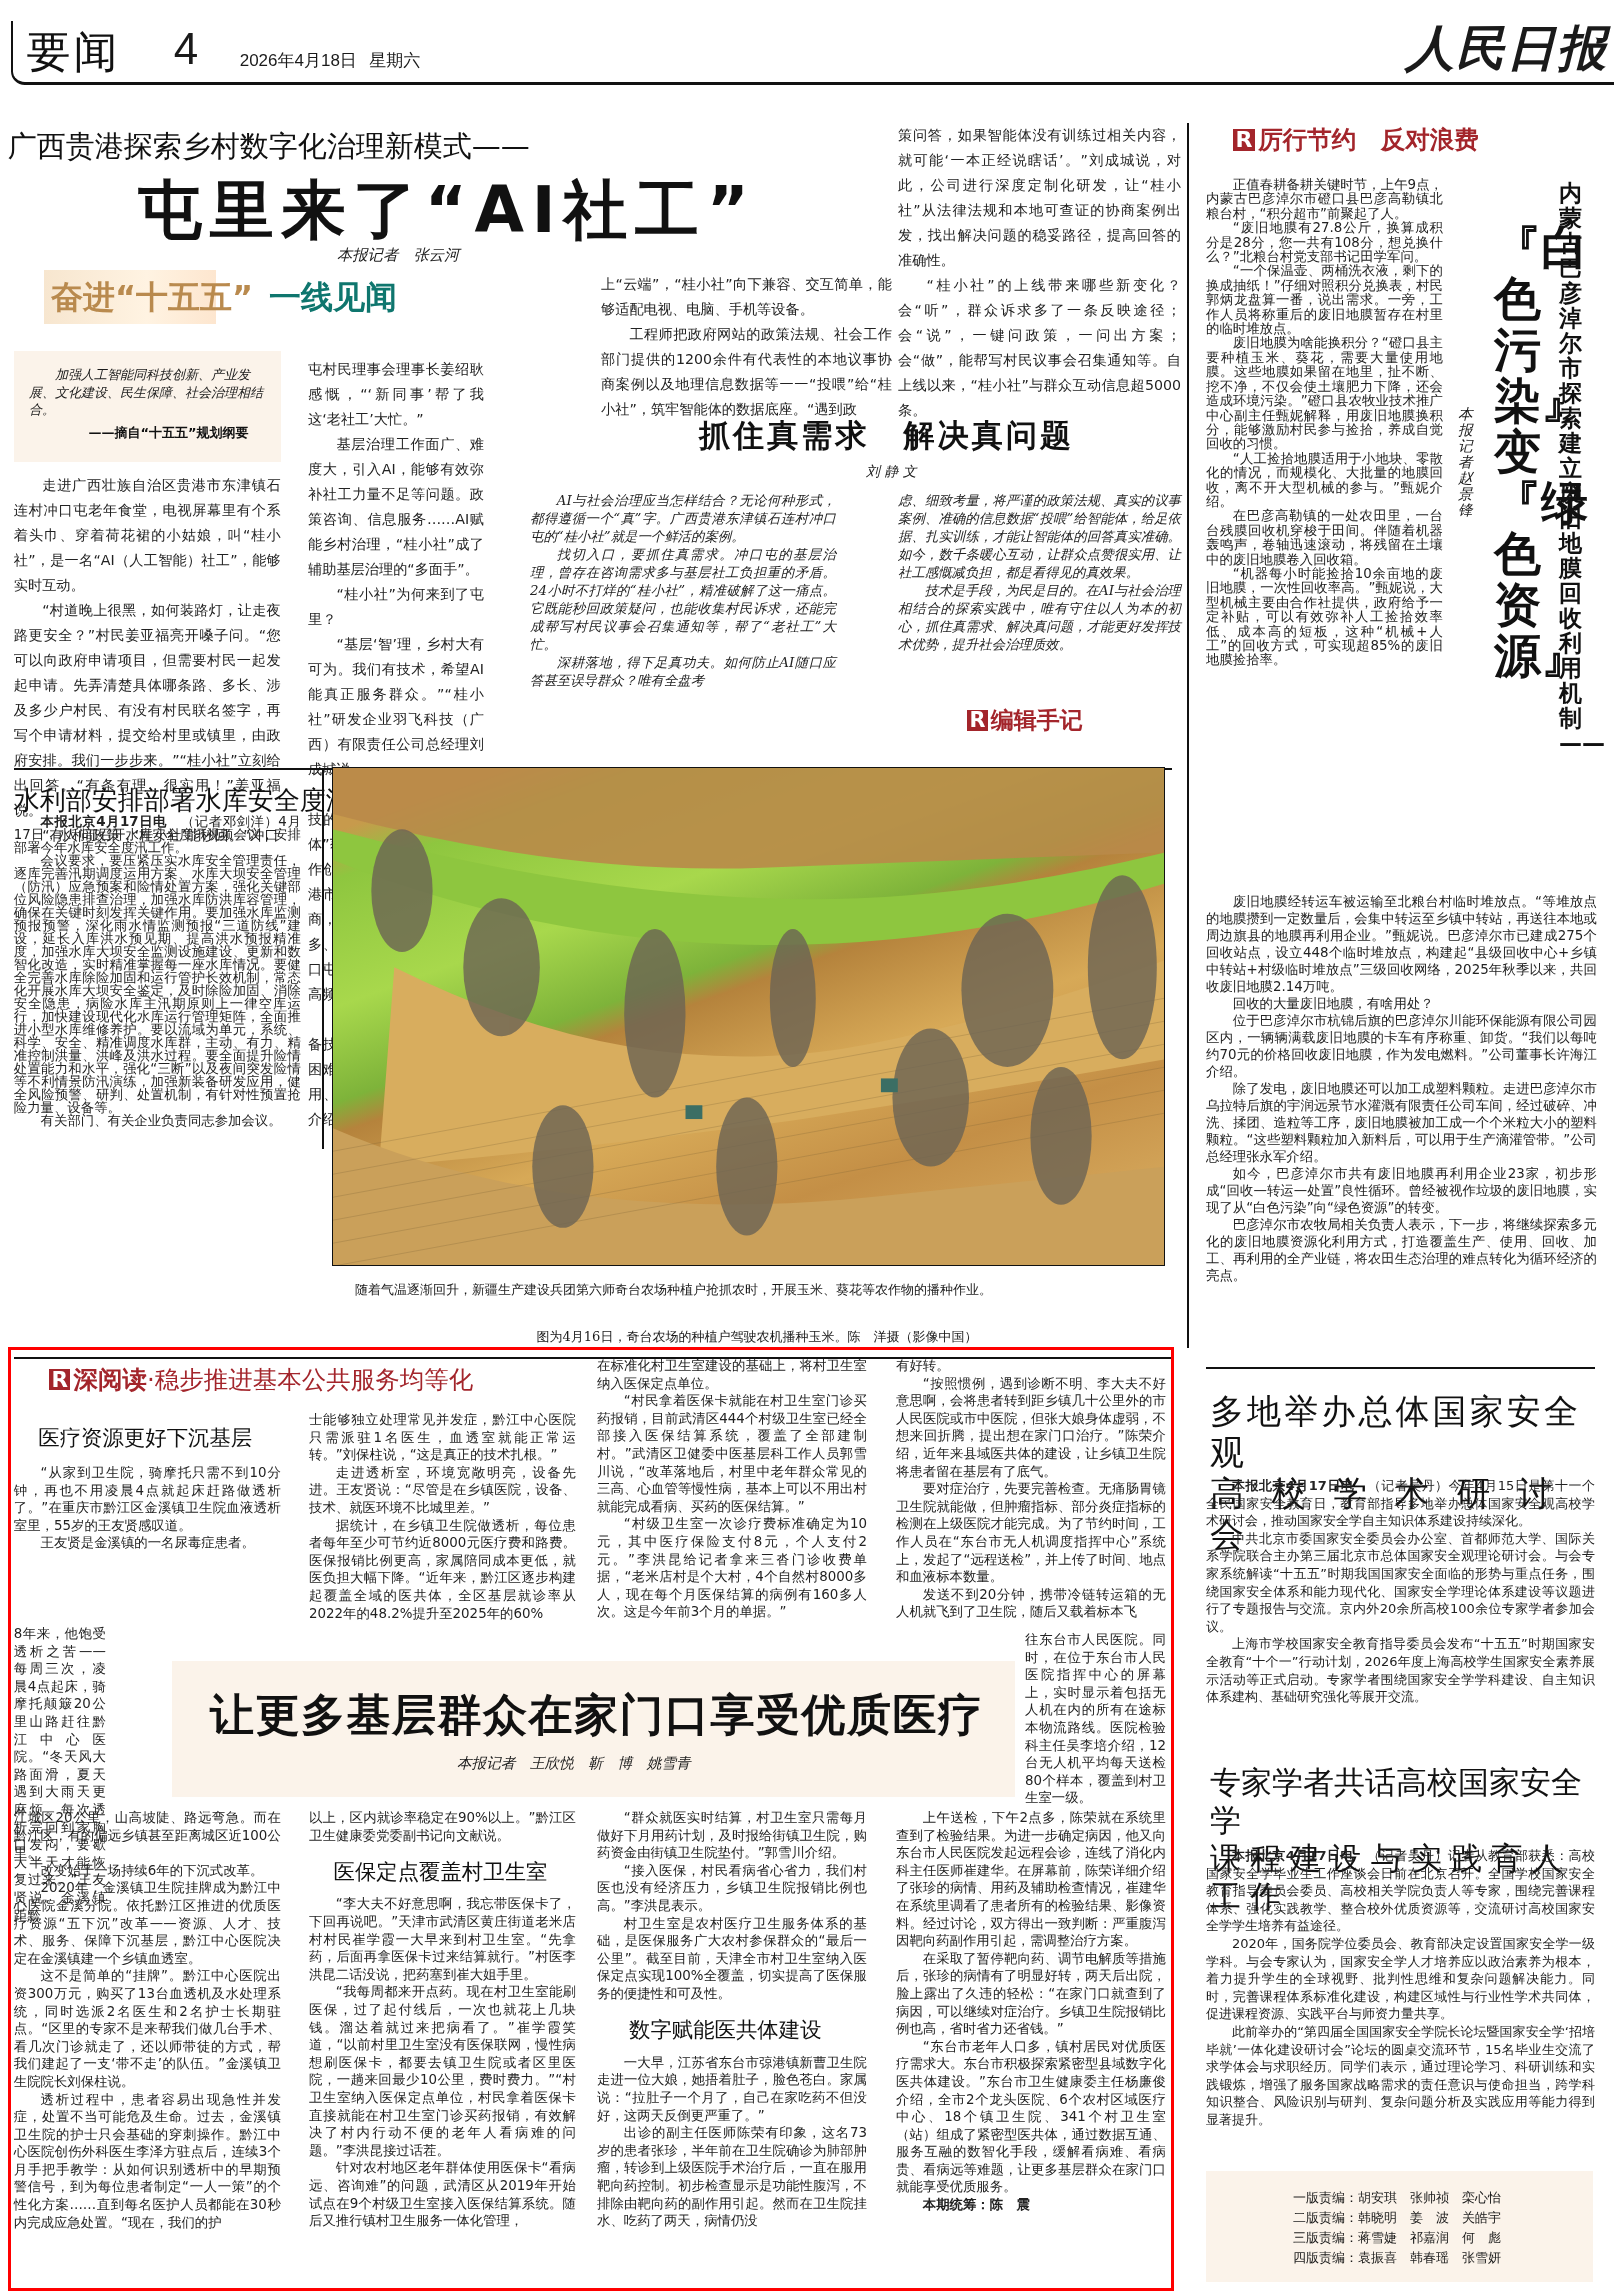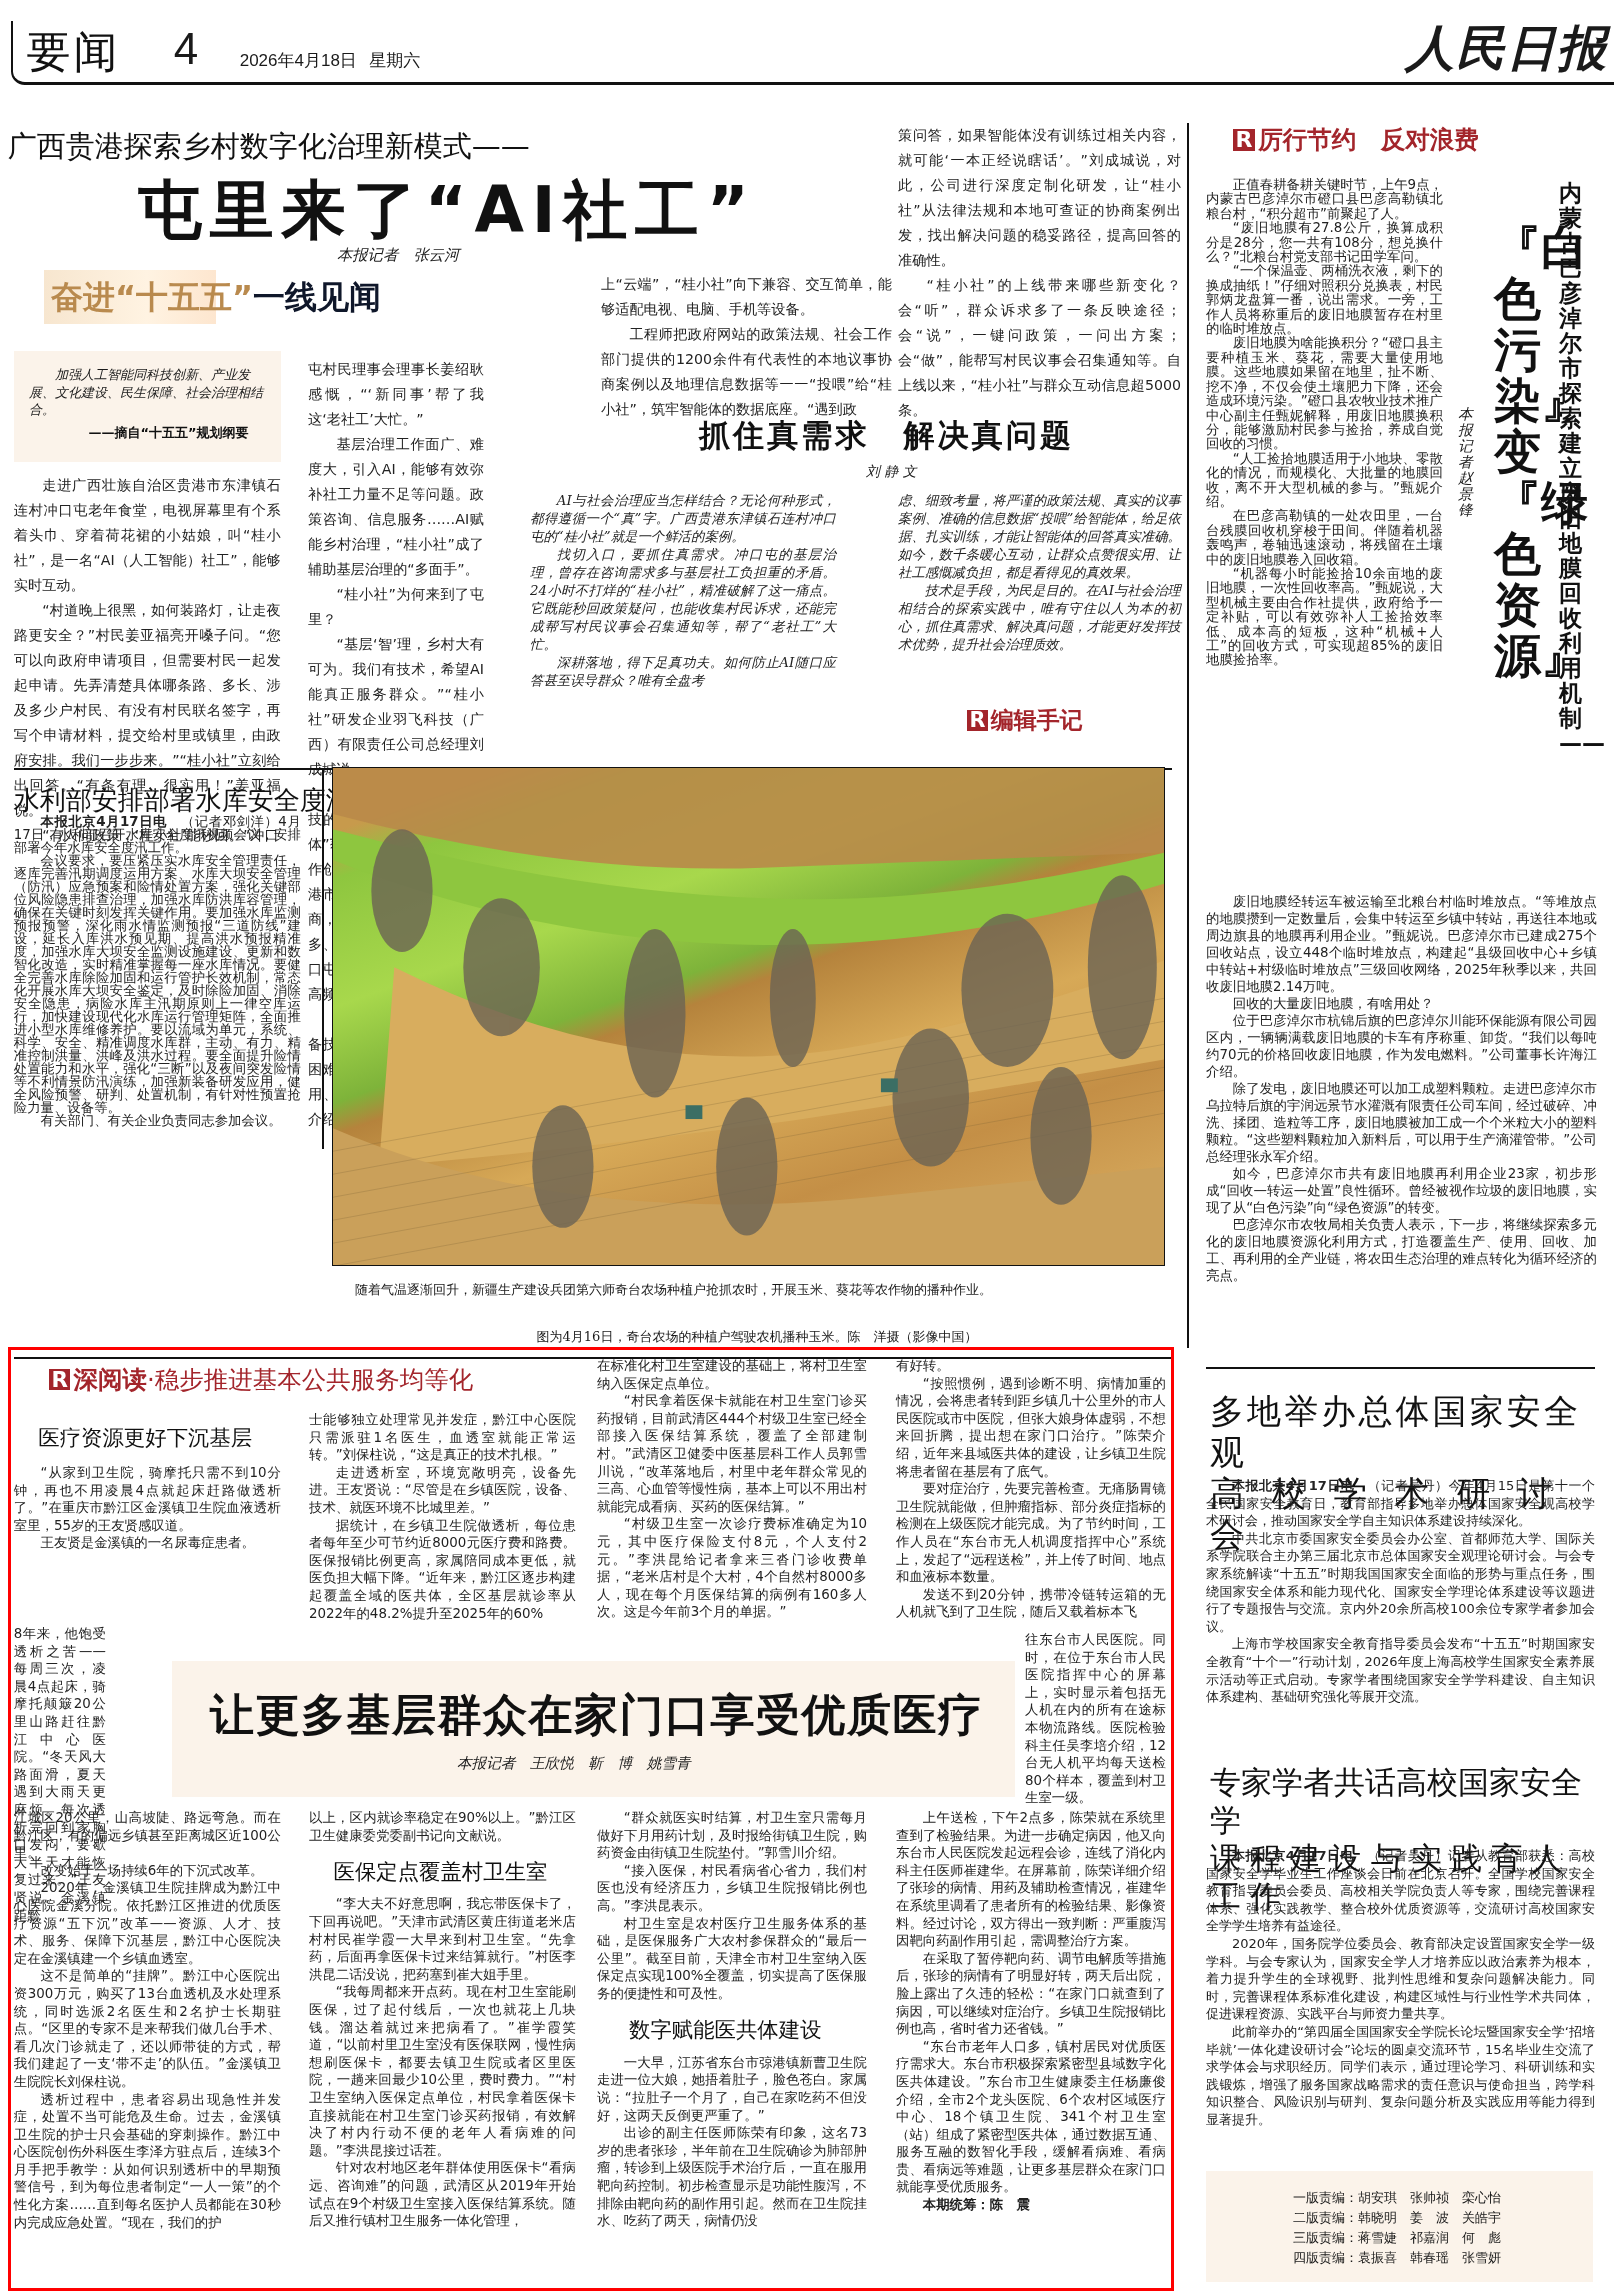--- a/index.html
+++ b/index.html
@@ -28,21 +28,21 @@
   </span>
   <span class="abs kai" style="right:6.1px;top:-4.6px;font-size:49px;font-weight:bold;letter-spacing:1.5px;">人民日报</span>
 </div>
 
 <div class="abs hd" style="left:7.7px;top:127px;font-size:29px;font-weight:normal;">广西贵港探索乡村数字化治理新模式——</div>
 <div class="abs hd" style="left:138px;top:167px;font-size:64px;letter-spacing:7.7px;">屯里来了“AI社工”</div>
 <div class="abs kai" style="left:337px;top:245px;font-size:15.3px;">本报记者　张云河</div>
 
 <div class="abs" style="left:44px;top:270px;width:172px;height:54px;background:linear-gradient(90deg,#f7e6cf,#fff3e2 60%,#fde6cf);"></div>
 <div class="abs hd" style="left:51px;top:276px;font-size:32px;">
-  <span style="color:#b98a4e;">奋进“十五五”</span><span style="color:#0f172a;">一线见闻</span>
+  <span style="color:#b98a4e;">奋进“十五五”</span><span style="color:#0f766e;margin-left:16px;">一线见闻</span>
 </div>
 
 <div class="abs beige" style="left:13.8px;top:351px;width:267px;height:111px;padding:15.3px 13.8px 0 15.3px;box-sizing:border-box;">
   <div class="kai" style="font-size:13px;line-height:17.6px;text-indent:2em;">加强人工智能同科技创新、产业发展、文化建设、民生保障、社会治理相结合。</div>
   <div class="hd" style="font-size:13px;margin-top:4.6px;text-align:right;padding-right:18.4px;">——摘自“十五五”规划纲要</div>
 </div>
 
 <div class="abs body-text" style="left:13.8px;top:473px;width:267px;">
   <p>走进广西壮族自治区贵港市东津镇石连村冲口屯老年食堂，电视屏幕里有个系着头巾、穿着荷花裙的小姑娘，叫“桂小社”，是一名“AI（人工智能）社工”，能够实时互动。</p>
   <p>“村道晚上很黑，如何装路灯，让走夜路更安全？”村民姜亚福亮开嗓子问。“您可以向政府申请项目，但需要村民一起发起申请。先弄清楚具体哪条路、多长、涉及多少户村民、有没有村民联名签字，再写个申请材料，提交给村里或镇里，由政府安排。我们一步步来。”“桂小社”立刻给出回答。“有条有理，很实用！”姜亚福说。</p>
@@ -268,21 +268,21 @@
   <p>“群众就医实时结算，村卫生室只需每月做好下月用药计划，及时报给街镇卫生院，购药资金由街镇卫生院垫付。”郭雪川介绍。</p>
   <p>“接入医保，村民看病省心省力，我们村医也没有经济压力，乡镇卫生院报销比例也高。”李洪昆表示。</p>
   <p>村卫生室是农村医疗卫生服务体系的基础，是医保服务广大农村参保群众的“最后一公里”。截至目前，天津全市村卫生室纳入医保定点实现100%全覆盖，切实提高了医保服务的便捷性和可及性。</p>
   <div class="hd" style="font-size:21.4px;font-weight:normal;margin:18.4px 0 15.3px 32px;">数字赋能医共体建设</div>
   <p>一大早，江苏省东台市弶港镇新曹卫生院走进一位大娘，她捂着肚子，脸色苍白。家属说：“拉肚子一个月了，自己在家吃药不但没好，这两天反倒更严重了。”</p>
   <p>出诊的副主任医师陈荣有印象，这名73岁的患者张珍，半年前在卫生院确诊为肺部肿瘤，转诊到上级医院手术治疗后，一直在服用靶向药控制。初步检查显示是功能性腹泻，不排除由靶向药的副作用引起。然而在卫生院挂水、吃药了两天，病情仍没</p>
 </div>
 
 <div class="abs body-text" style="left:896px;top:1357px;width:270px;font-size:13.4px;line-height:17.6px;">
   <p class="noind">有好转。</p>
-  <p>“按照惯例，遇到诊断不明、病情加重的情况，会将患者转到距乡镇几十公里外的市人民医院或市中医院，但张大娘身体虚弱，不想来回折腾，提出想在家门口治疗。”陈荣介绍，近年来县域医共体的建设，让乡镇卫生院将患者留在基层有了底气。</p>
+  <p>“按照惯例，遇到诊断不明、李大夫不好意思啊，会将患者转到距乡镇几十公里外的市人民医院或市中医院，但张大娘身体虚弱，不想来回折腾，提出想在家门口治疗。”陈荣介绍，近年来县域医共体的建设，让乡镇卫生院将患者留在基层有了底气。</p>
   <p>要对症治疗，先要完善检查。无痛肠胃镜卫生院就能做，但肿瘤指标、部分炎症指标的检测在上级医院才能完成。为了节约时间，工作人员在“东台市无人机调度指挥中心”系统上，发起了“远程送检”，并上传了时间、地点和血液标本数量。</p>
   <p>发送不到20分钟，携带冷链转运箱的无人机就飞到了卫生院，随后又载着标本飞</p>
 </div>
 <div class="abs body-text" style="left:1025px;top:1631px;width:141px;font-size:13.4px;line-height:17.6px;">
   <p class="noind">往东台市人民医院。同时，在位于东台市人民医院指挥中心的屏幕上，实时显示着包括无人机在内的所有在途标本物流路线。医院检验科主任吴李培介绍，12台无人机平均每天送检80个样本，覆盖到村卫生室一级。</p>
 </div>
 <div class="abs body-text" style="left:896px;top:1809px;width:270px;font-size:13.4px;line-height:17.6px;">
   <p>上午送检，下午2点多，陈荣就在系统里查到了检验结果。为进一步确定病因，他又向东台市人民医院发起远程会诊，连线了消化内科主任医师崔建华。在屏幕前，陈荣详细介绍了张珍的病情、用药及辅助检查情况，崔建华在系统里调看了患者所有的检验结果、影像资料。经过讨论，双方得出一致判断：严重腹泻因靶向药副作用引起，需调整治疗方案。</p>
   <p>在采取了暂停靶向药、调节电解质等措施后，张珍的病情有了明显好转，两天后出院，脸上露出了久违的轻松：“在家门口就查到了病因，可以继续对症治疗。乡镇卫生院报销比例也高，省时省力还省钱。”</p>
   <p>“东台市老年人口多，镇村居民对优质医疗需求大。东台市积极探索紧密型县域数字化医共体建设。”东台市卫生健康委主任杨廉俊介绍，全市2个龙头医院、6个农村区域医疗中心、18个镇卫生院、341个村卫生室（站）组成了紧密型医共体，通过数据互通、服务互融的数智化手段，缓解看病难、看病贵、看病远等难题，让更多基层群众在家门口就能享受优质服务。</p>

